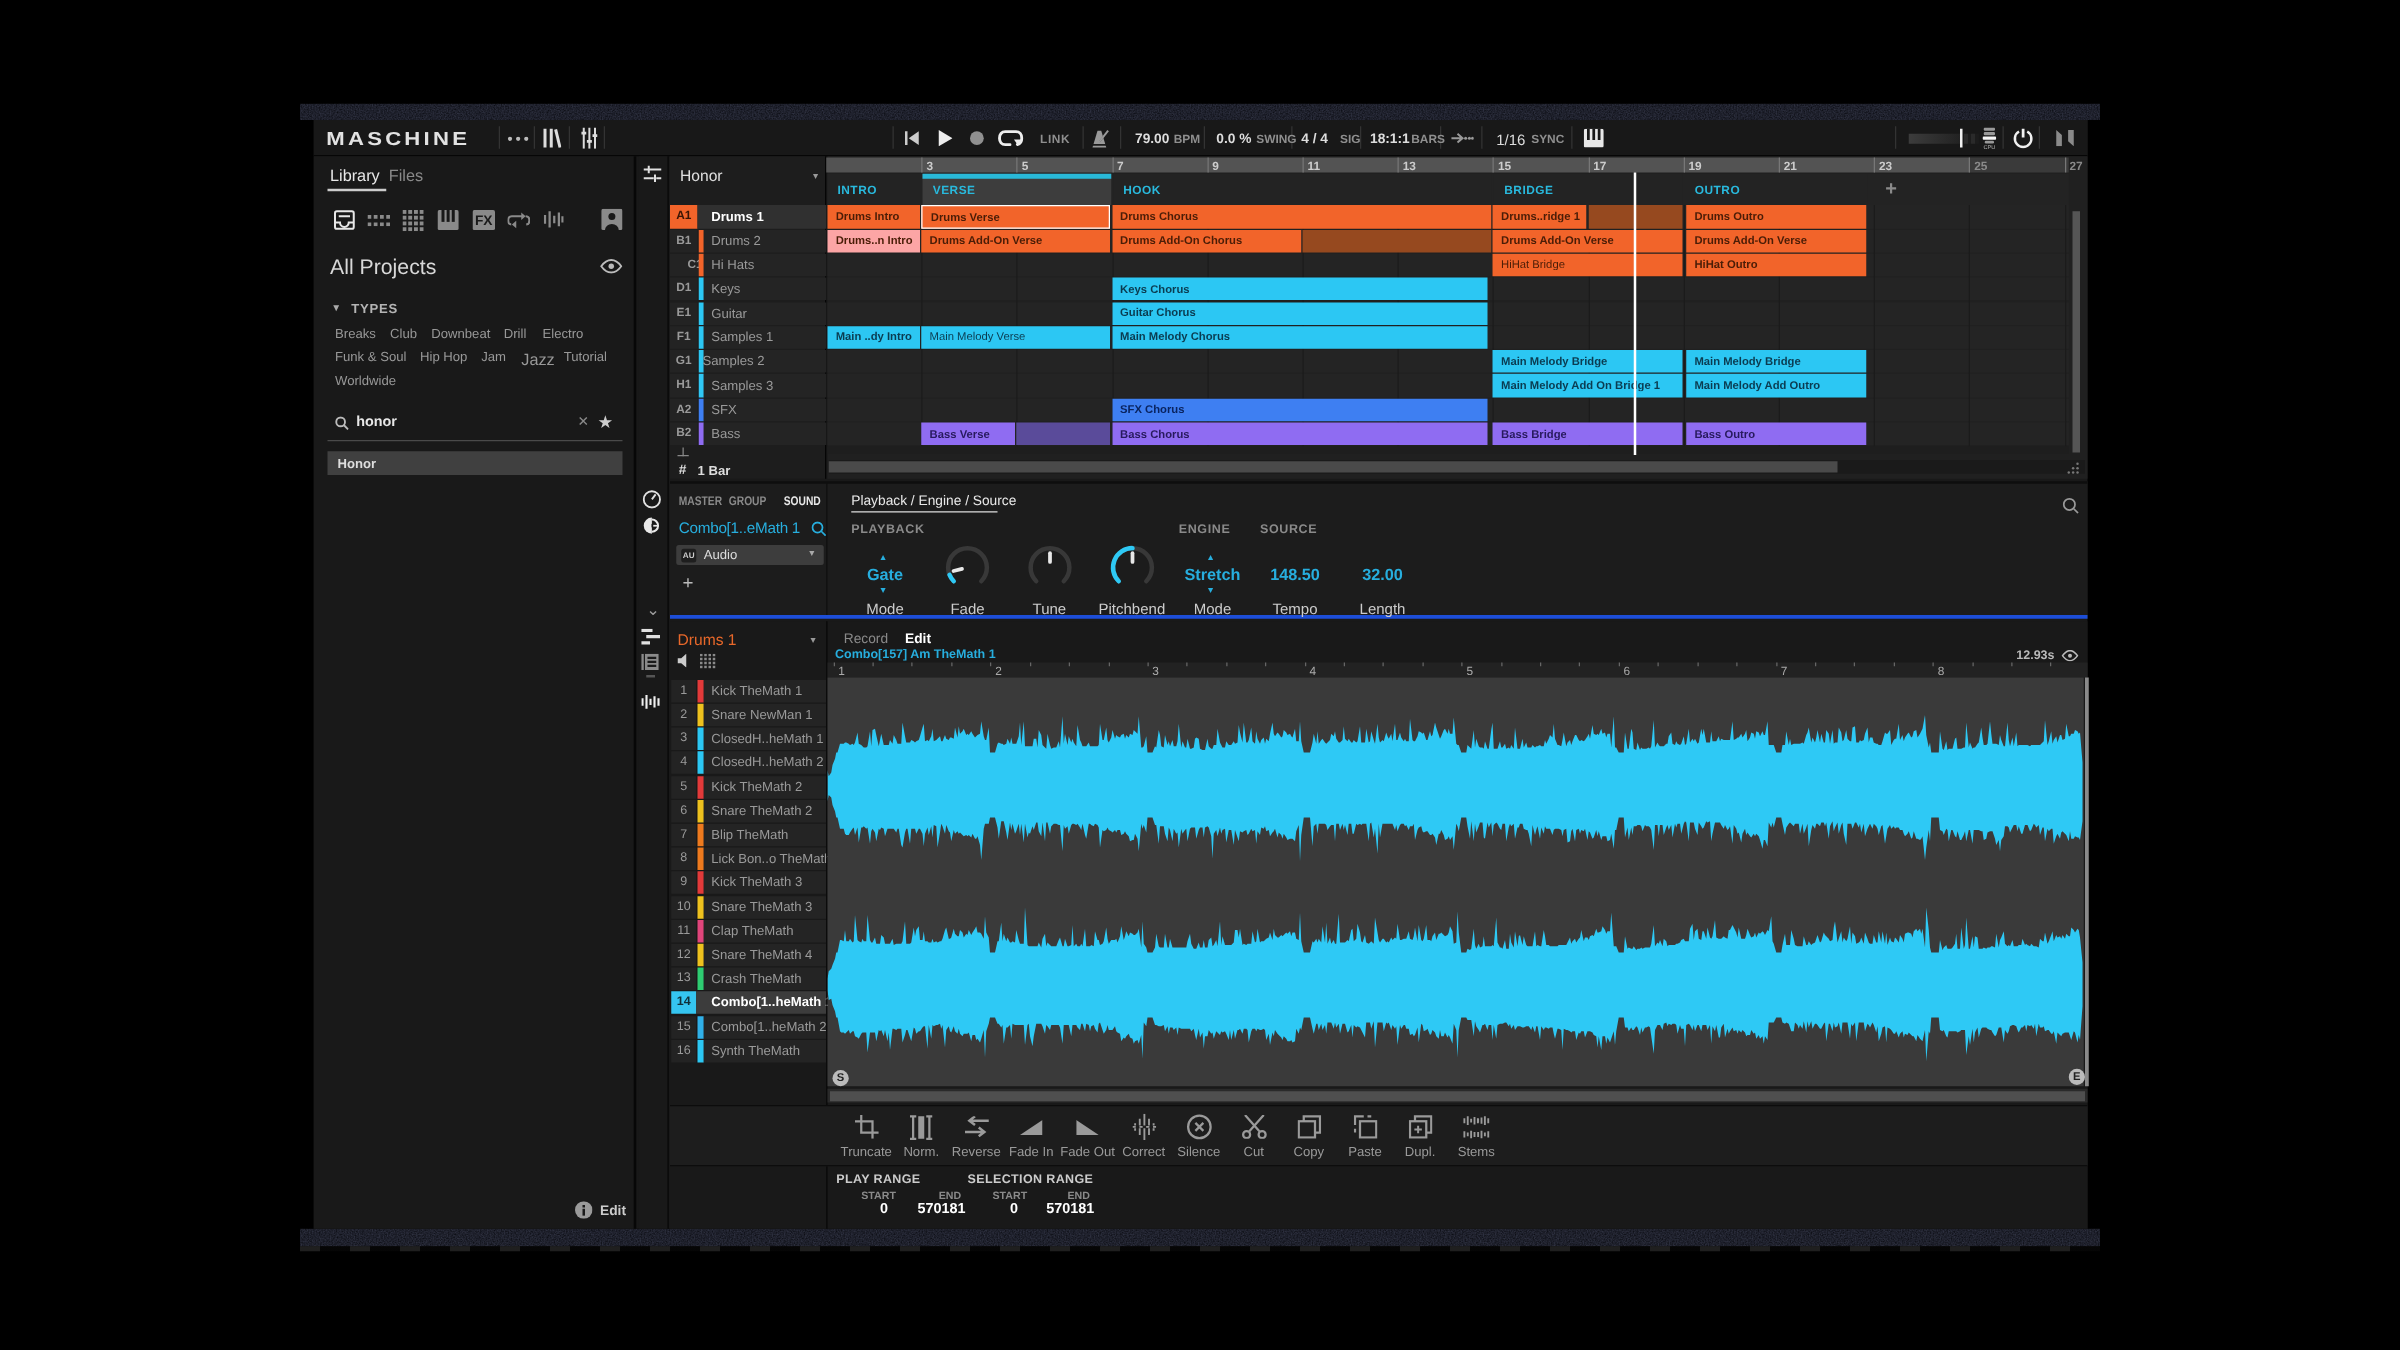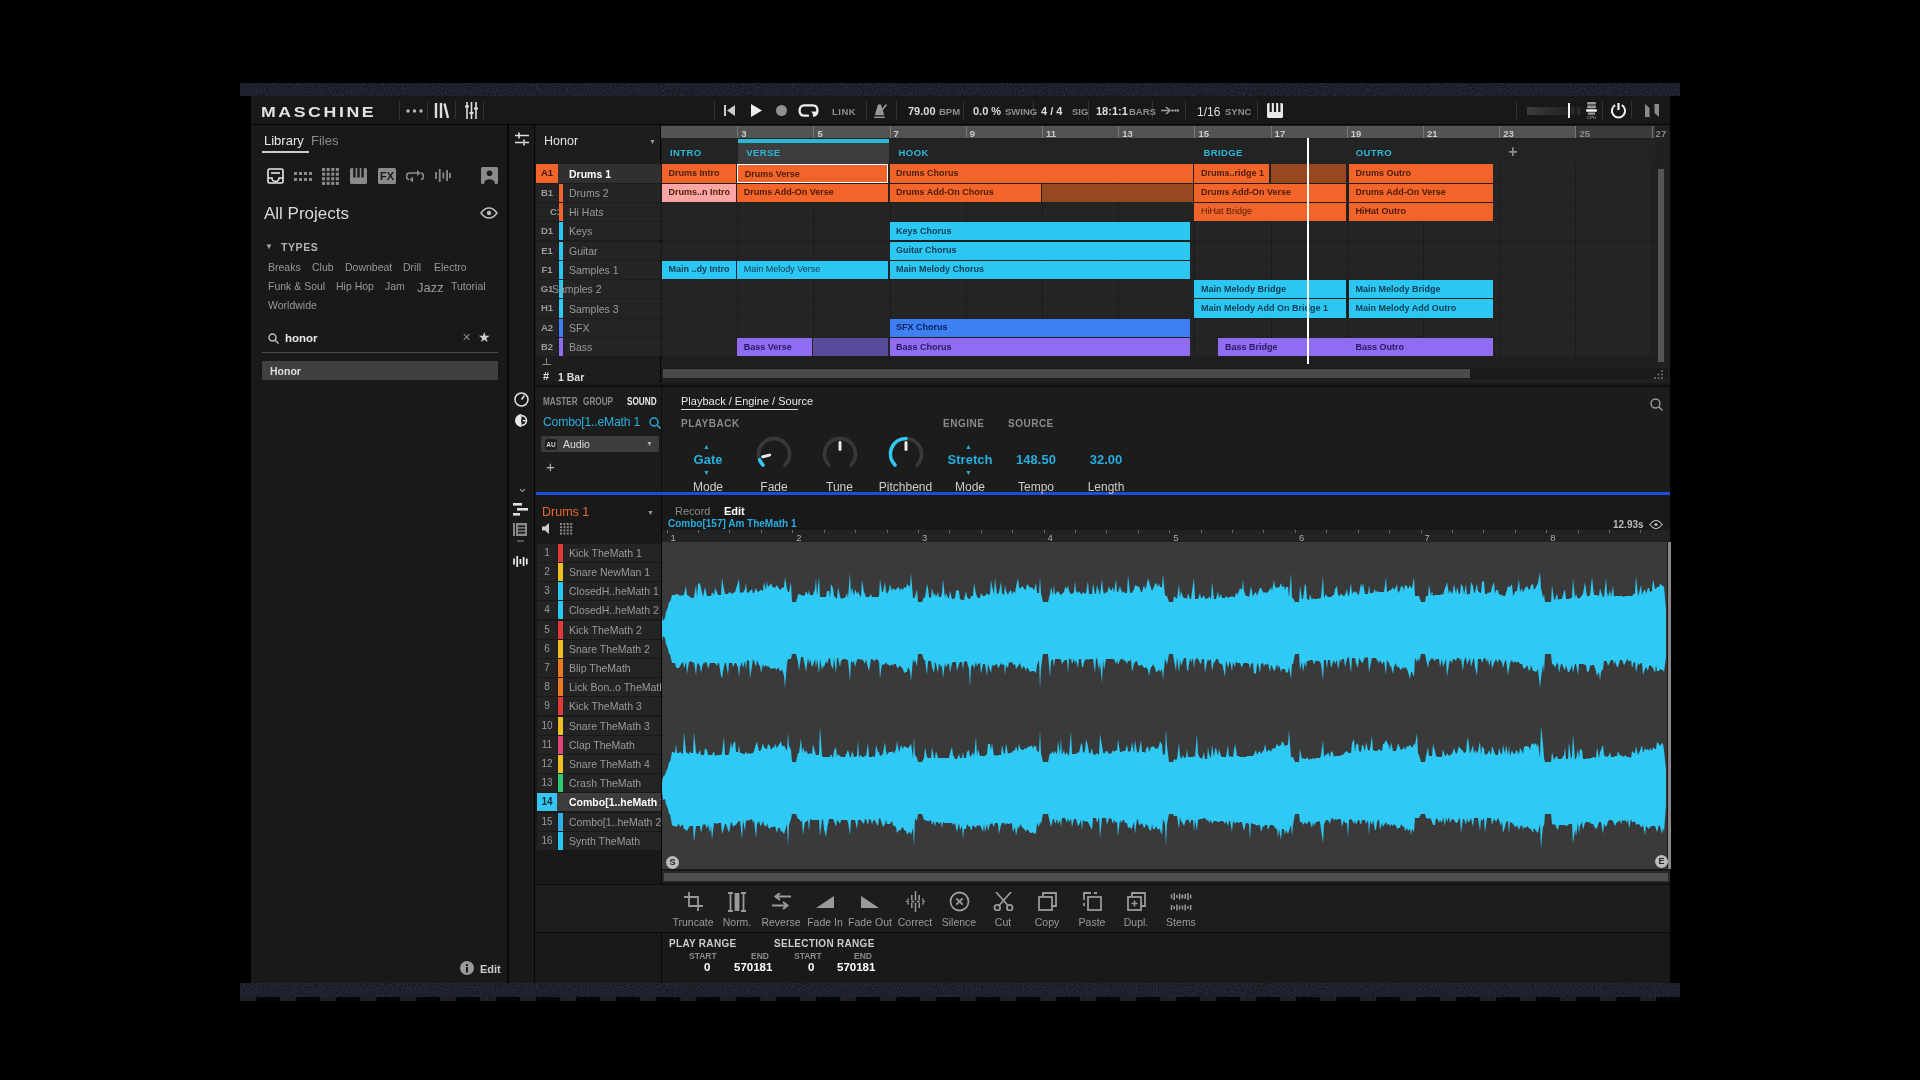--- a/index.html
+++ b/index.html
@@ -299,21 +299,21 @@
 <div class="ab" style="left:22.5px;top:116.5px;width:4px;height:18.3px;background:#2cc7f3"></div>
 <div class="ab" style="left:27px;top:116.5px;width:98px;height:18.3px;background:#242424"></div>
 <div class="ab" style="left:33px;top:119.7px;font-size:10.5px;color:#9a9a9a">Guitar</div>
 <div class="ab" style="left:0;top:135.8px;width:22px;height:18.3px;background:#232323;color:#9a9a9a;font-size:9.5px;font-weight:bold;text-align:center;line-height:18.3px">F1</div>
 <div class="ab" style="left:22.5px;top:135.8px;width:4px;height:18.3px;background:#2cc7f3"></div>
 <div class="ab" style="left:27px;top:135.8px;width:98px;height:18.3px;background:#242424"></div>
 <div class="ab" style="left:33px;top:139.0px;font-size:10.5px;color:#9a9a9a">Samples 1</div>
 <div class="ab" style="left:0;top:155.1px;width:22px;height:18.3px;background:#232323;color:#9a9a9a;font-size:9.5px;font-weight:bold;text-align:center;line-height:18.3px">G1</div>
 <div class="ab" style="left:22.5px;top:155.1px;width:4px;height:18.3px;background:#2cc7f3"></div>
 <div class="ab" style="left:27px;top:155.1px;width:98px;height:18.3px;background:#242424"></div>
-<div class="ab" style="left:16px;top:158.3px;font-size:10.5px;color:#9a9a9a">Samples 2</div>
+<div class="ab" style="left:26px;top:158.3px;font-size:10.5px;color:#9a9a9a">Samples 2</div>
 <div class="ab" style="left:0;top:174.4px;width:22px;height:18.3px;background:#232323;color:#9a9a9a;font-size:9.5px;font-weight:bold;text-align:center;line-height:18.3px">H1</div>
 <div class="ab" style="left:22.5px;top:174.4px;width:4px;height:18.3px;background:#30c8f5"></div>
 <div class="ab" style="left:27px;top:174.4px;width:98px;height:18.3px;background:#242424"></div>
 <div class="ab" style="left:33px;top:177.6px;font-size:10.5px;color:#9a9a9a">Samples 3</div>
 <div class="ab" style="left:0;top:193.7px;width:22px;height:18.3px;background:#232323;color:#9a9a9a;font-size:9.5px;font-weight:bold;text-align:center;line-height:18.3px">A2</div>
 <div class="ab" style="left:22.5px;top:193.7px;width:4px;height:18.3px;background:#3e7ff2"></div>
 <div class="ab" style="left:27px;top:193.7px;width:98px;height:18.3px;background:#242424"></div>
 <div class="ab" style="left:33px;top:196.9px;font-size:10.5px;color:#9a9a9a">SFX</div>
 <div class="ab" style="left:0;top:213.0px;width:22px;height:18.3px;background:#232323;color:#9a9a9a;font-size:9.5px;font-weight:bold;text-align:center;line-height:18.3px">B2</div>
 <div class="ab" style="left:22.5px;top:213.0px;width:4px;height:18.3px;background:#8f6cf2"></div>
@@ -459,21 +459,21 @@
 <div class="ab" style="left:227.6px;top:193.7px;width:300.9px;height:18.3px;background:#3e7ff2;">
         <div style="position:absolute;left:6.5px;top:3.6px;font-size:9px;font-weight:bold;color:#0a2460;white-space:nowrap;overflow:hidden">SFX Chorus</div>
       </div>
 <div class="ab" style="left:75.2px;top:213.0px;width:75.0px;height:18.3px;background:#8f6cf2;">
         <div style="position:absolute;left:6.5px;top:3.6px;font-size:9px;font-weight:bold;color:#281a5e;white-space:nowrap;overflow:hidden">Bass Verse</div>
       </div>
 <div class="ab" style="left:151.4px;top:213.0px;width:75.0px;height:18.3px;background:#5a4b9a;"></div>
 <div class="ab" style="left:227.6px;top:213.0px;width:300.9px;height:18.3px;background:#8f6cf2;">
         <div style="position:absolute;left:6.5px;top:3.6px;font-size:9px;font-weight:bold;color:#281a5e;white-space:nowrap;overflow:hidden">Bass Chorus</div>
       </div>
-<div class="ab" style="left:532.4px;top:213.0px;width:151.2px;height:18.3px;background:#8f6cf2;margin-left:24px;">
+<div class="ab" style="left:532.4px;top:213.0px;width:151.2px;height:18.3px;background:#8f6cf2;">
         <div style="position:absolute;left:6.5px;top:3.6px;font-size:9px;font-weight:bold;color:#281a5e;white-space:nowrap;overflow:hidden">Bass Bridge</div>
       </div>
 <div class="ab" style="left:687.0px;top:213.0px;width:144.4px;height:18.3px;background:#8f6cf2;">
         <div style="position:absolute;left:6.5px;top:3.6px;font-size:9px;font-weight:bold;color:#281a5e;white-space:nowrap;overflow:hidden">Bass Outro</div>
       </div>
 <div class="ab" style="left:645px;top:13px;width:2px;height:226px;background:#fff"></div>
 <div class="ab" style="left:1px;top:243px;width:1005px;height:11px;background:#1a1a1a"></div>
 <div class="ab" style="left:1px;top:244px;width:807px;height:9px;background:#4a4a4a"></div>
 <svg class="ab" style="left:991px;top:244px" width="11" height="11">
         <g fill="#777">

